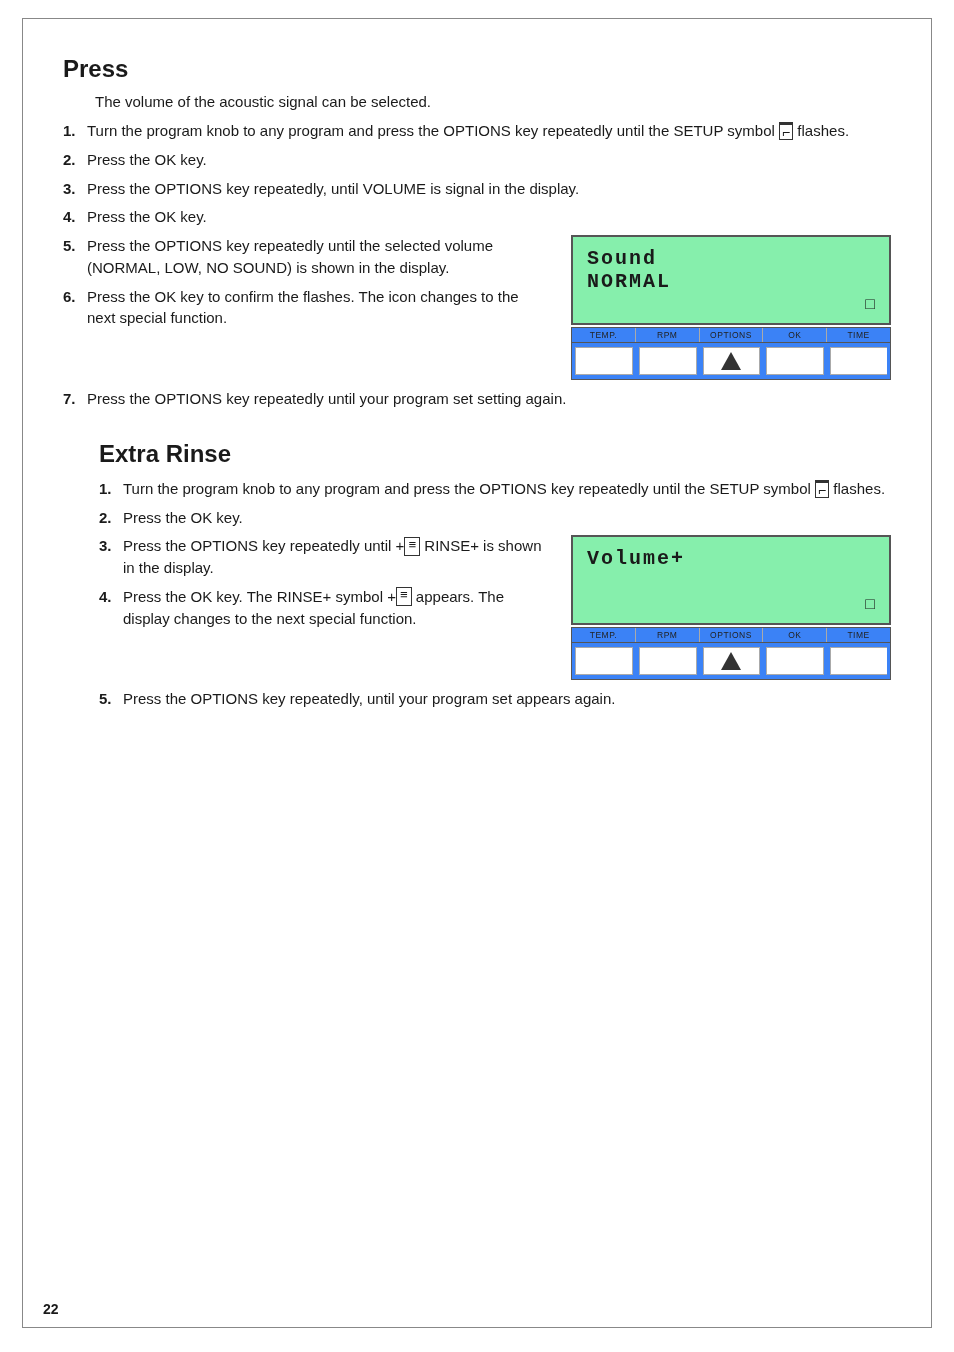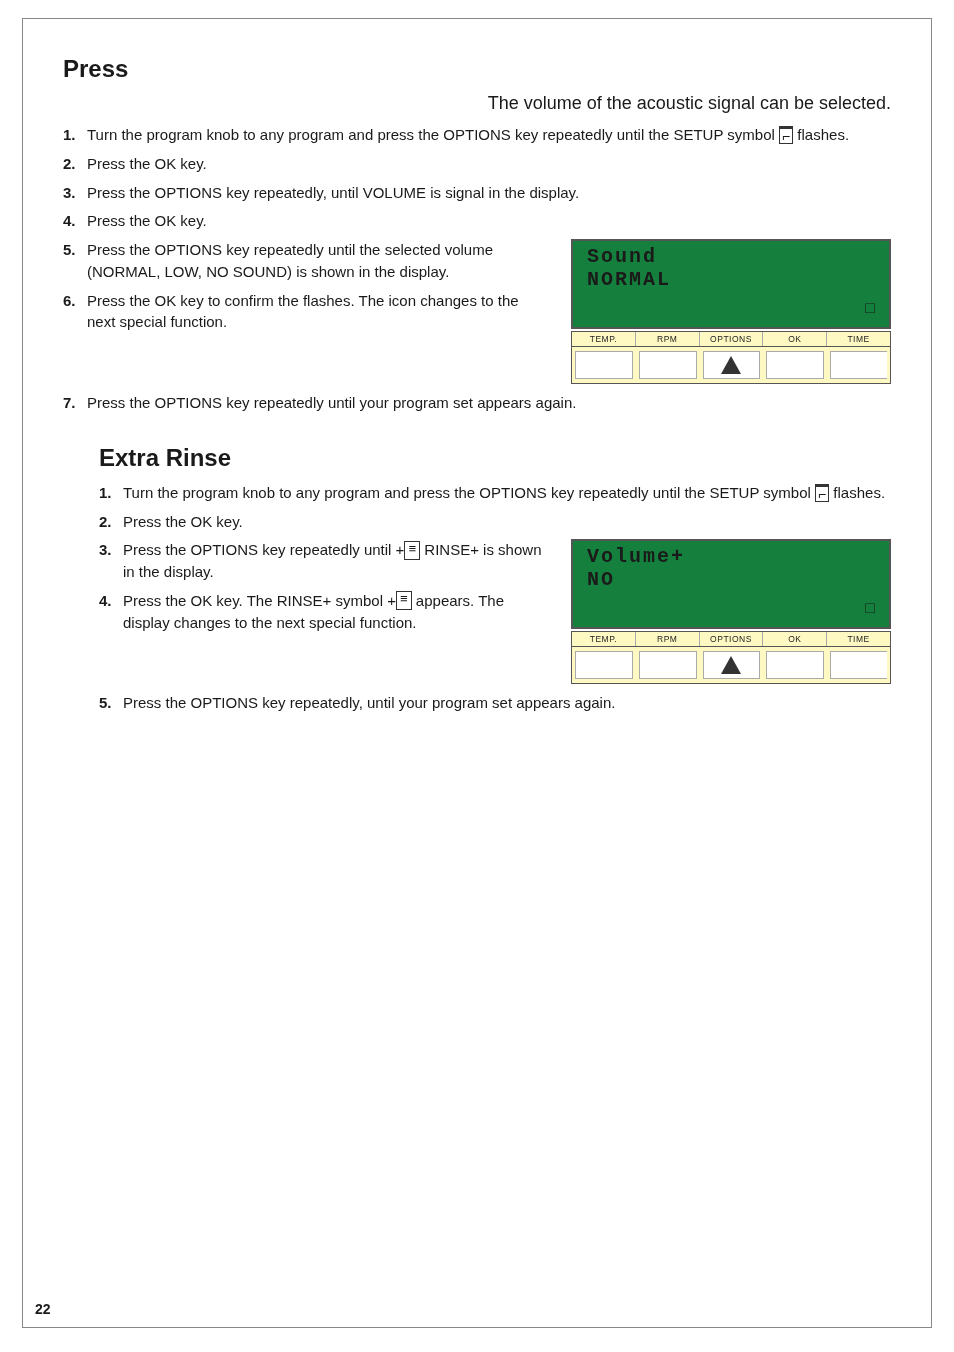--- a/index.html
+++ b/index.html
@@ -26,22 +26,21 @@
     .section-heading {
       font-size: 24px;
       font-weight: bold;
       margin-bottom: 10px;
       margin-top: 8px;
     }
 
     .section-intro {
       margin-left: 32px;
       margin-bottom: 10px;
-      font-size: 18px;
-      text-align: right;
+      font-size: 15px;
     }
 
     
     .steps-list {
       list-style: none;
       padding: 0;
       margin: 0;
     }
 
     .steps-list li {
@@ -58,22 +57,22 @@
       flex-shrink: 0;
     }
 
     .step-text {
       flex: 1;
     }
 
     
     .display-panel {
       border: 2px solid #555;
-      background: #15803d;
-      padding: 4px 14px 20px 14px;
+      background: #86efac;
+      padding: 10px 14px 20px 14px;
       font-family: 'Courier New', Courier, monospace;
       font-size: 20px;
       font-weight: bold;
       position: relative;
       min-height: 90px;
       margin-bottom: 2px;
     }
 
     .display-line {
       display: block;
@@ -85,21 +84,21 @@
       bottom: 10px;
       right: 14px;
       font-size: 16px;
       font-weight: bold;
       font-family: Arial, sans-serif;
     }
 
     
     .button-row-container {
       border: 1.5px solid #555;
-      background: #fef9c3;
+      background: #3b82f6;
     }
 
     .button-labels-row {
       display: flex;
       border-bottom: 1px solid #555;
       font-size: 9px;
       font-family: Arial, sans-serif;
       text-align: center;
     }
 
@@ -167,21 +166,21 @@
     }
 
     .step-with-display .display-col {
       width: 320px;
       flex-shrink: 0;
     }
 
     .page-number {
       position: absolute;
       bottom: 10px;
-      left: 12px;
+      left: 20px;
       font-size: 14px;
       font-weight: bold;
     }
 
     
     .setup-sym {
       display: inline-block;
       font-style: normal;
       font-size: 14px;
       border: 1.5px solid #333;
@@ -282,21 +281,21 @@
             <div class="btn-cell"></div>
             <div class="btn-cell"></div>
           </div>
         </div>
       </div>
     </div>
 
     <ul class="steps-list" style="margin-top:8px;">
       <li class="step-with-number">
         <span class="step-number">7.</span>
-        <span class="step-text">Press the OPTIONS key repeatedly until your program set appears again.</span>
+        <span class="step-text">Press the OPTIONS key repeatedly until your program set setting again.</span>
       </li>
     </ul>
 
   </div>
 
   <div class="extra-rinse-section">
 
     <h2 class="section-heading">Extra Rinse</h2>
 
     <ul class="steps-list">
@@ -320,21 +319,20 @@
           <li class="step-with-number">
             <span class="step-number">4.</span>
             <span class="step-text">Press the OK key. The RINSE+ symbol +<span class="rinse-sym">≡</span> appears. The display changes to the next special function.</span>
           </li>
         </ul>
       </div>
       <div class="display-col">
 
         <div class="display-panel">
           <span class="display-line">Volume+</span>
-          <span class="display-line">NO</span>
           <span class="display-setup-icon">□</span>
         </div>
 
         <div class="button-row-container">
           <div class="button-labels-row">
             <div class="btn-label-cell">TEMP.</div>
             <div class="btn-label-cell">RPM</div>
             <div class="btn-label-cell">OPTIONS</div>
             <div class="btn-label-cell">OK</div>
             <div class="btn-label-cell">TIME</div>

